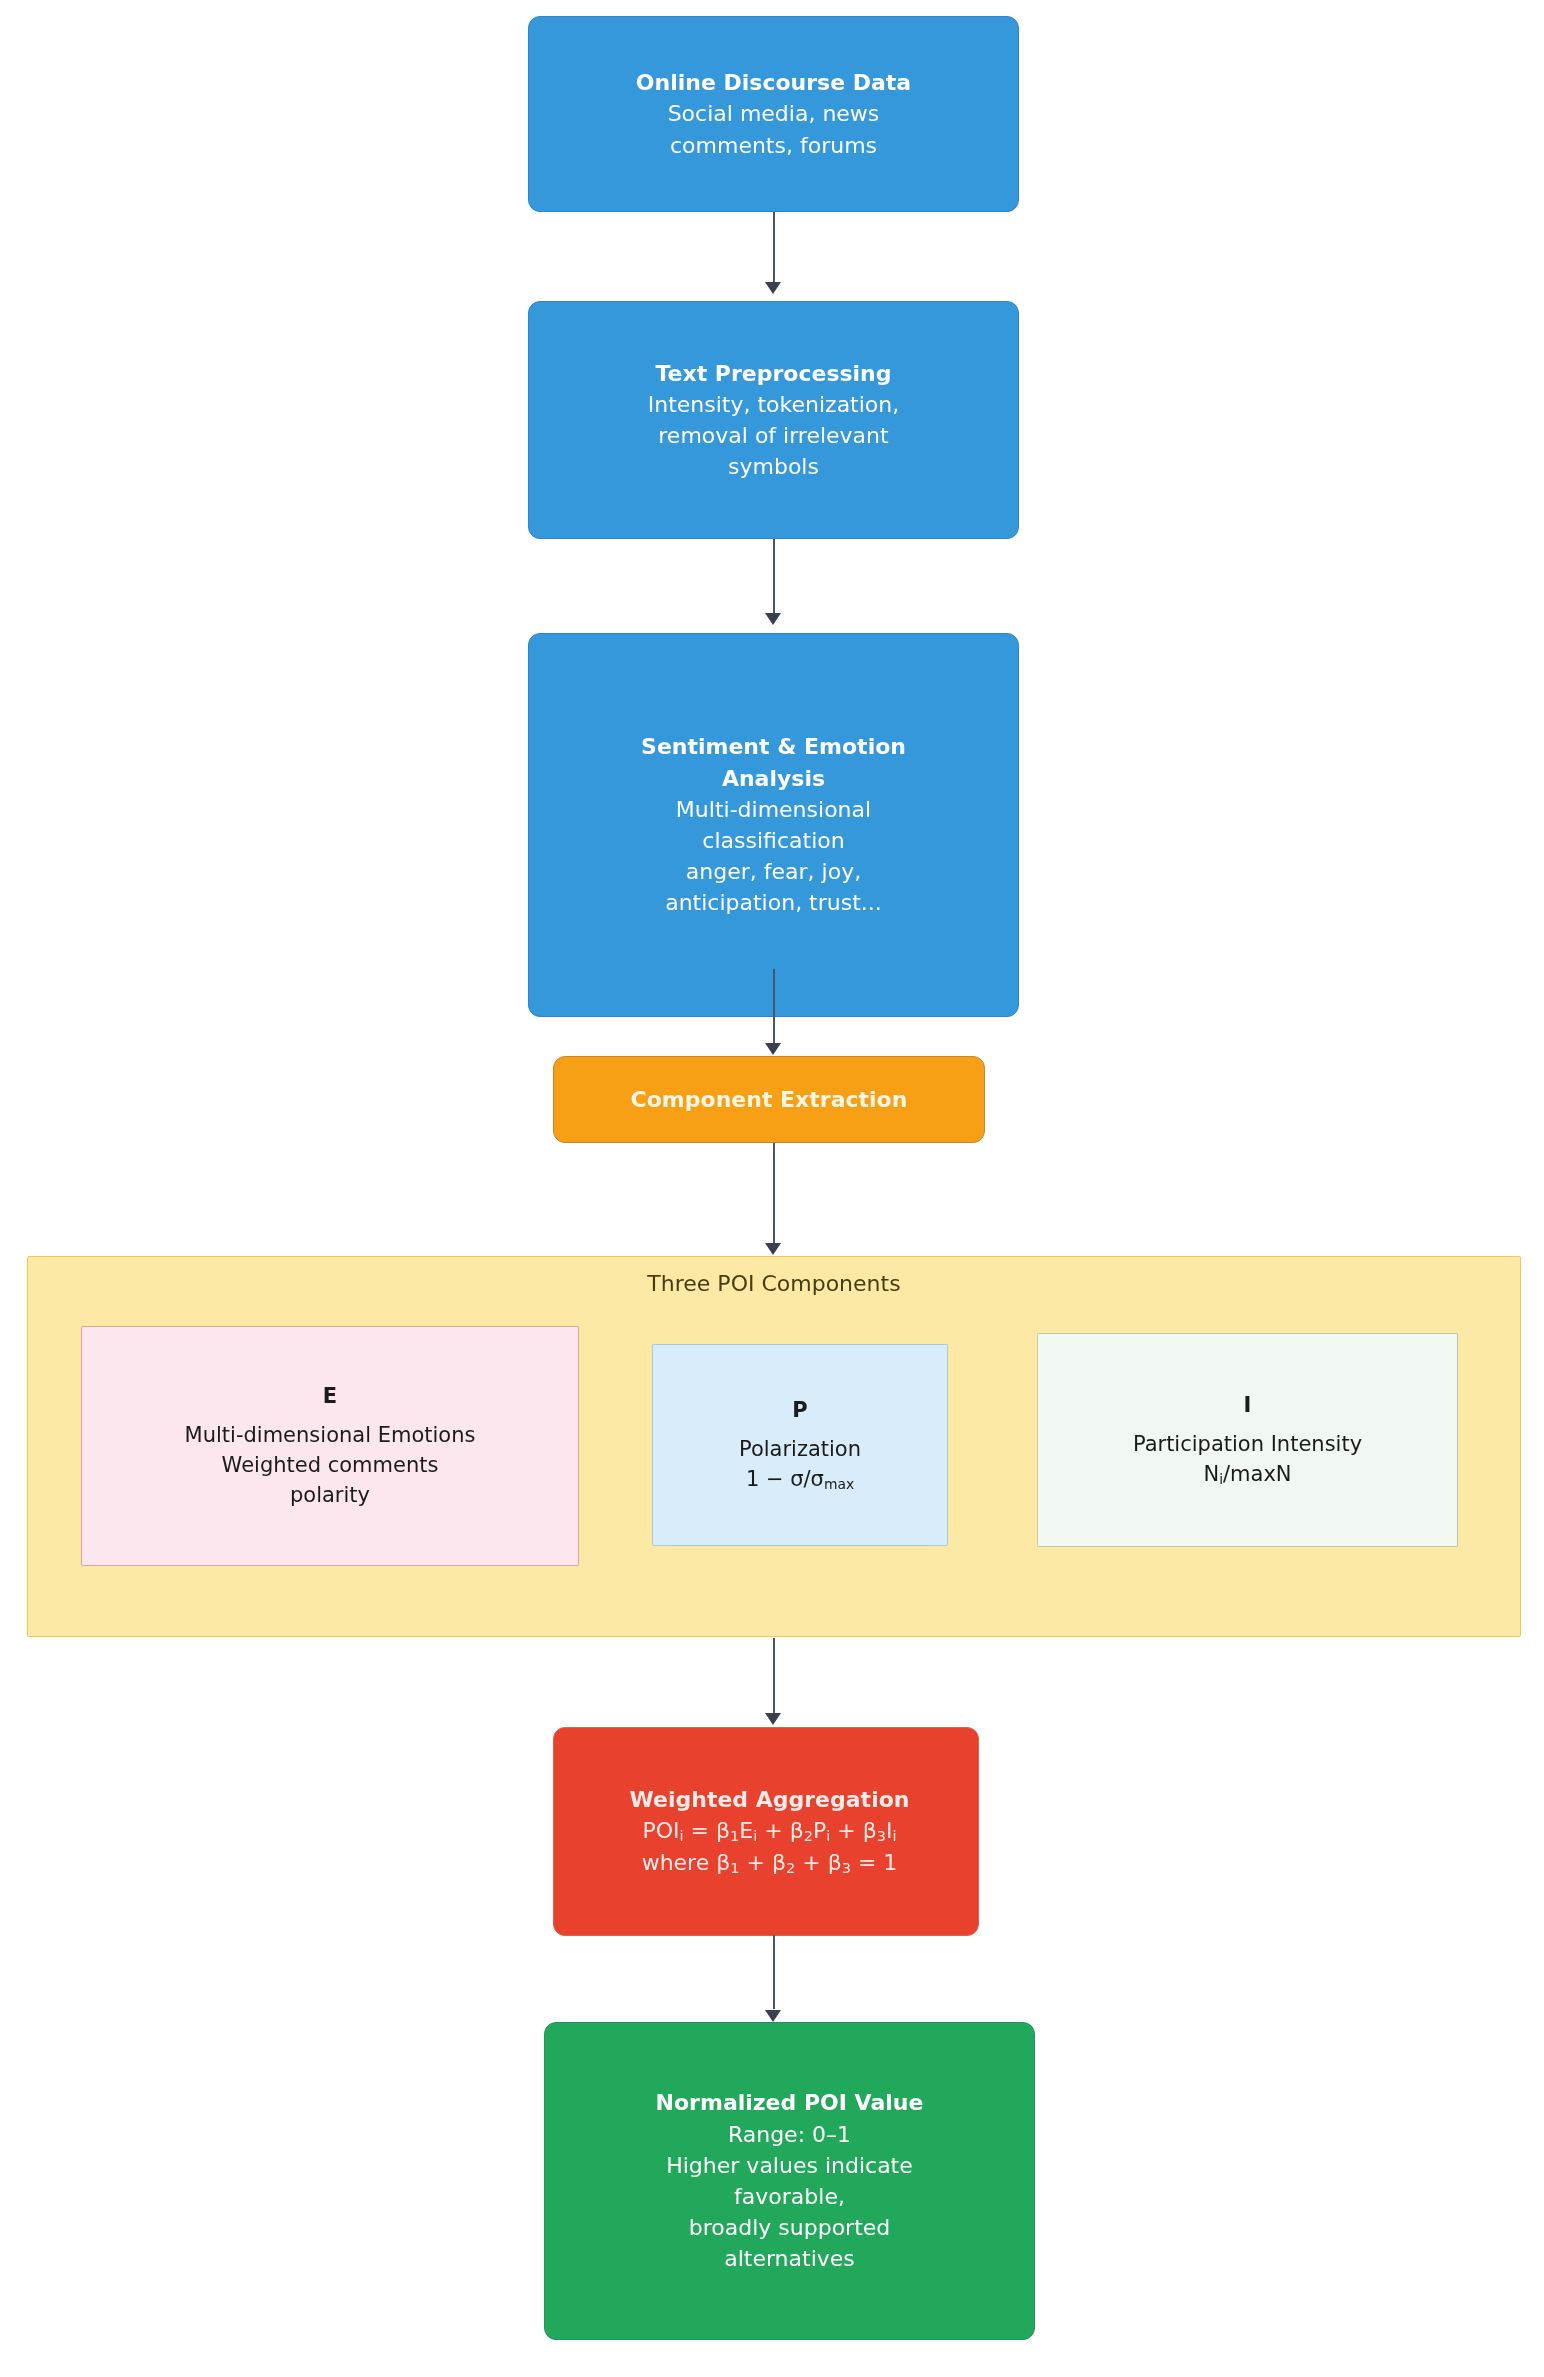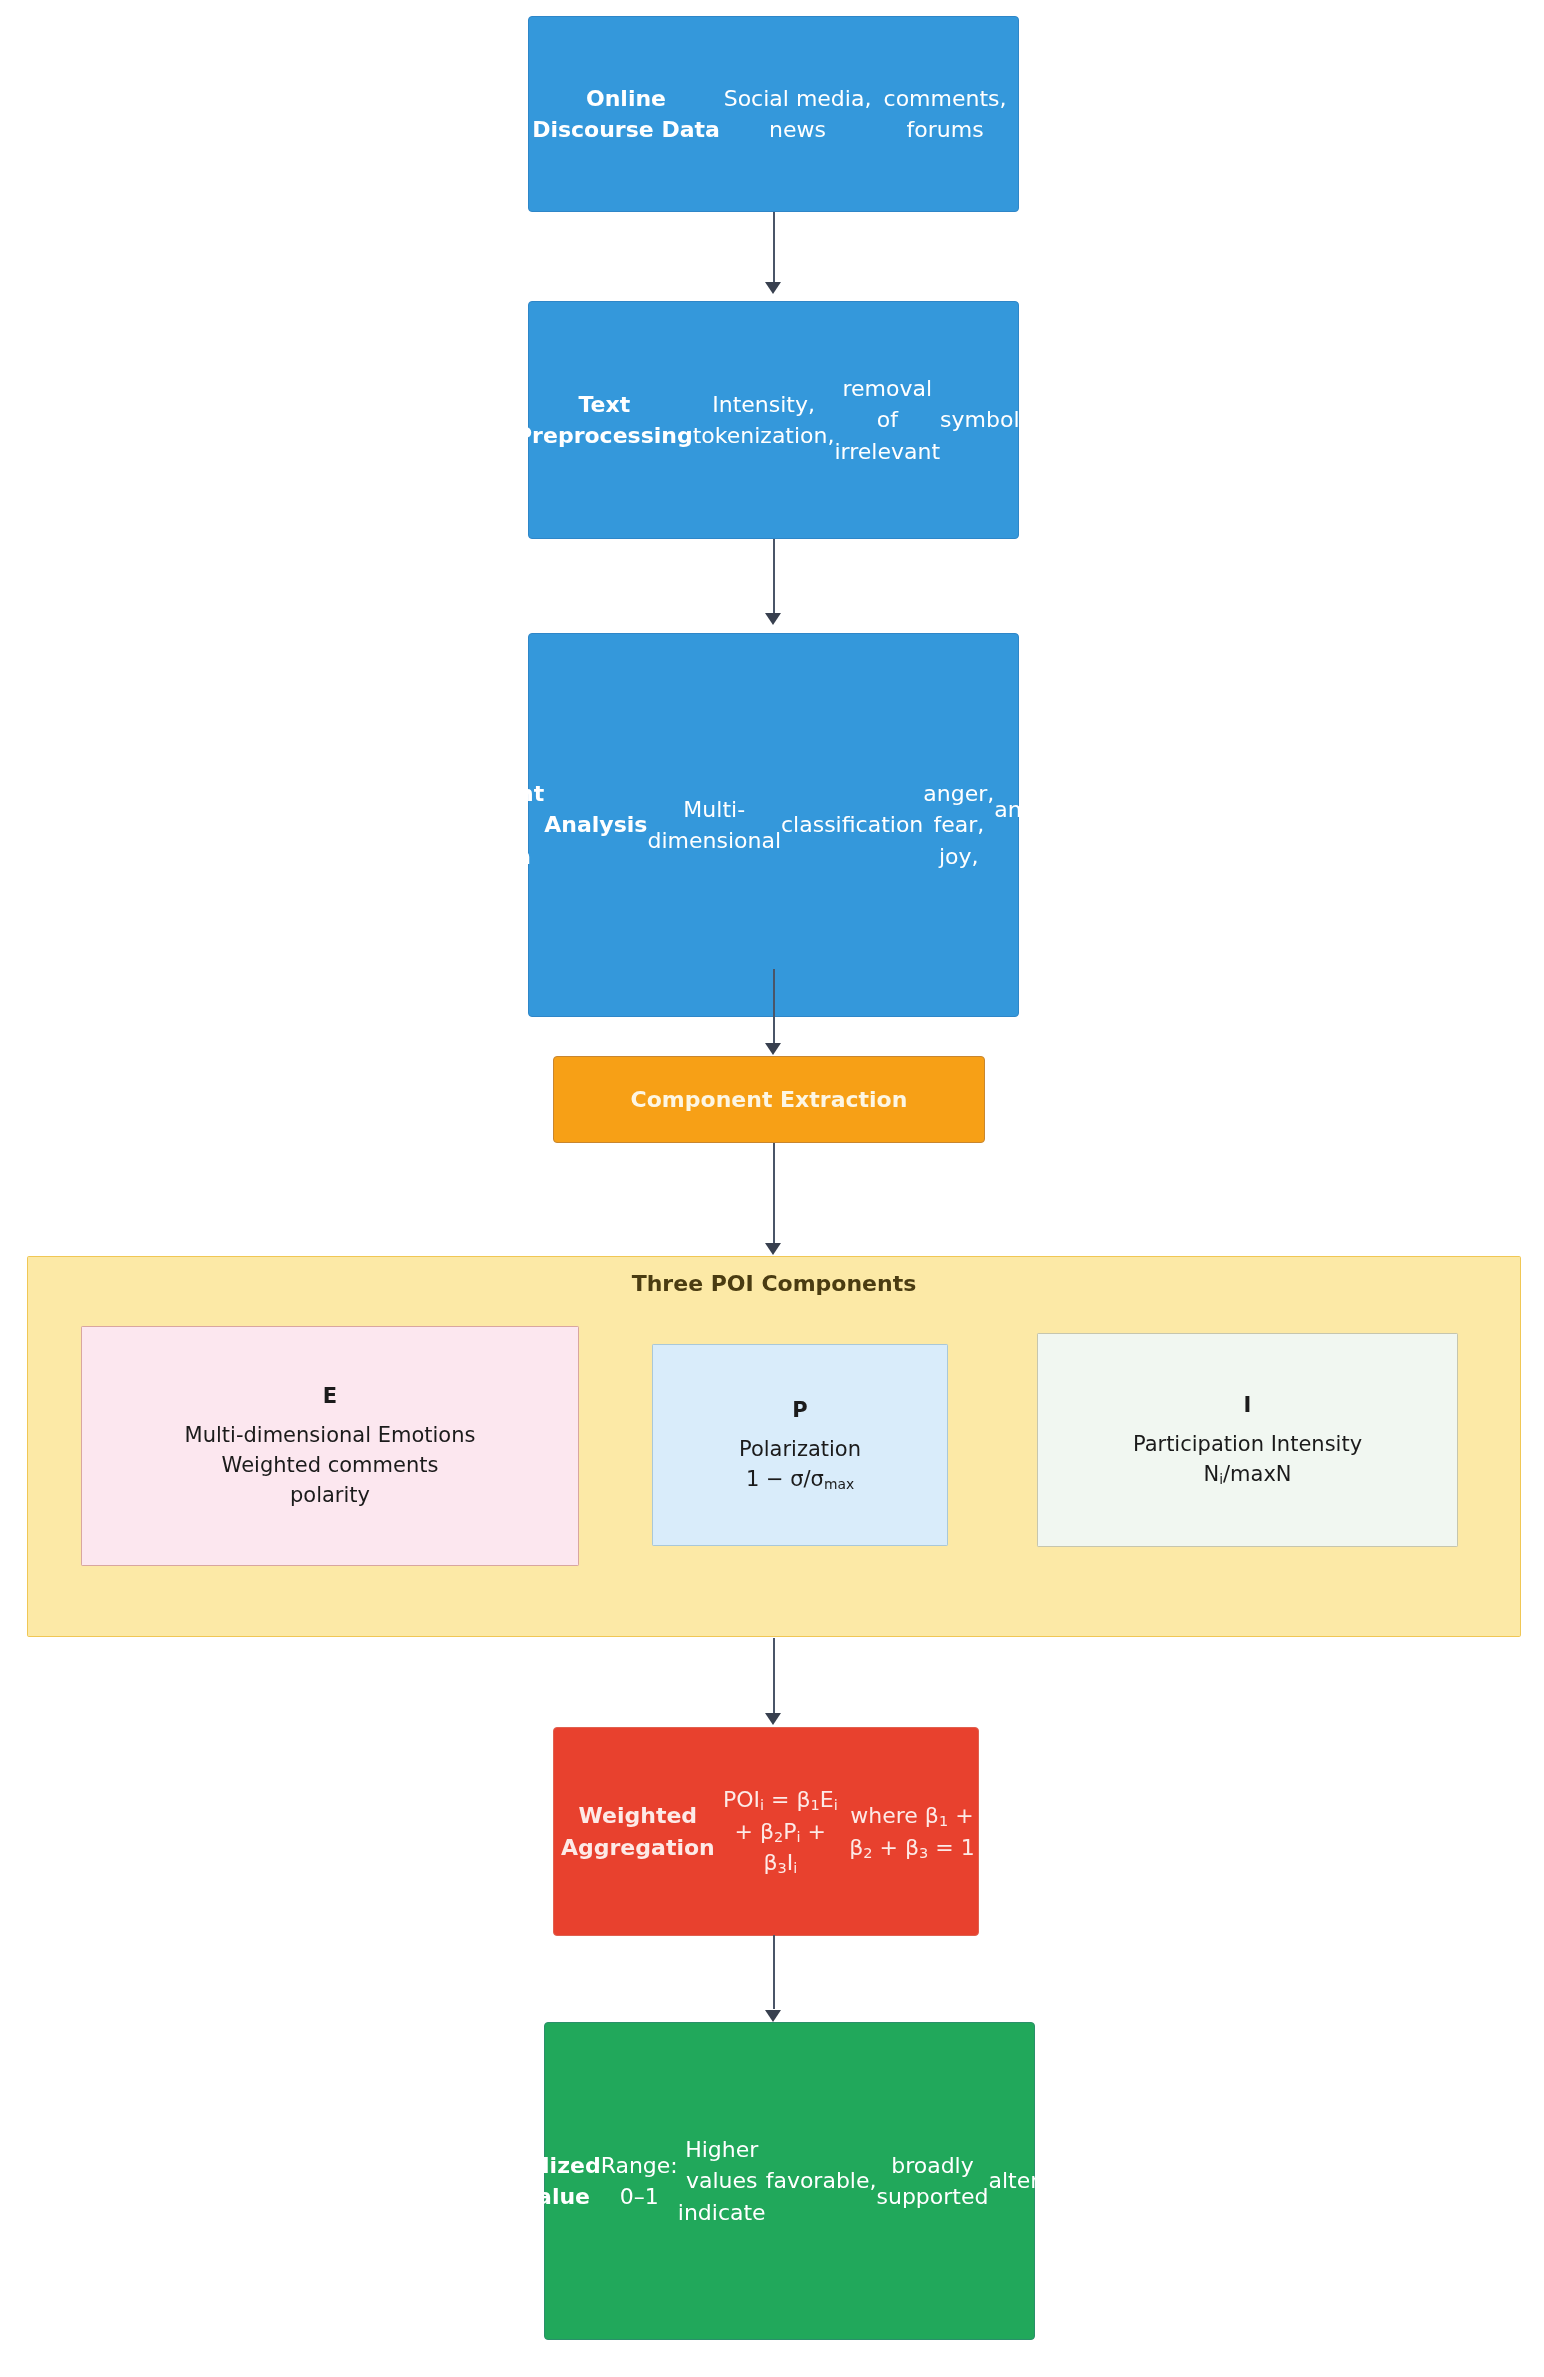--- a/index.html
+++ b/index.html
@@ -16,25 +16,25 @@
     height: 2377px;
     background: #ffffff;
     overflow: hidden;
   }
 
   
   .node {
     position: absolute;
     box-sizing: border-box;
     display: flex;
-    flex-direction: row;
+    flex-direction: column;
     align-items: center;
     justify-content: center;
     text-align: center;
-    border-radius: 4px;
+    border-radius: 12px;
     line-height: 1.42;
   }
   .node .title {
     font-weight: bold;
   }
   .node .sub {
     font-weight: normal;
   }
 
   
@@ -79,21 +79,21 @@
     border: 1.2px solid #f0c755;
     border-radius: 1.7px;
   }
   .subgraph-label {
     position: absolute;
     left: 0;
     right: 0;
     text-align: center;
     color: #4a3c12;
     font-size: 22px;
-    font-weight: bold;
+    font-weight: normal;
   }
 
   
   .comp {
     position: absolute;
     box-sizing: border-box;
     display: flex;
     flex-direction: column;
     align-items: center;
     justify-content: center;

